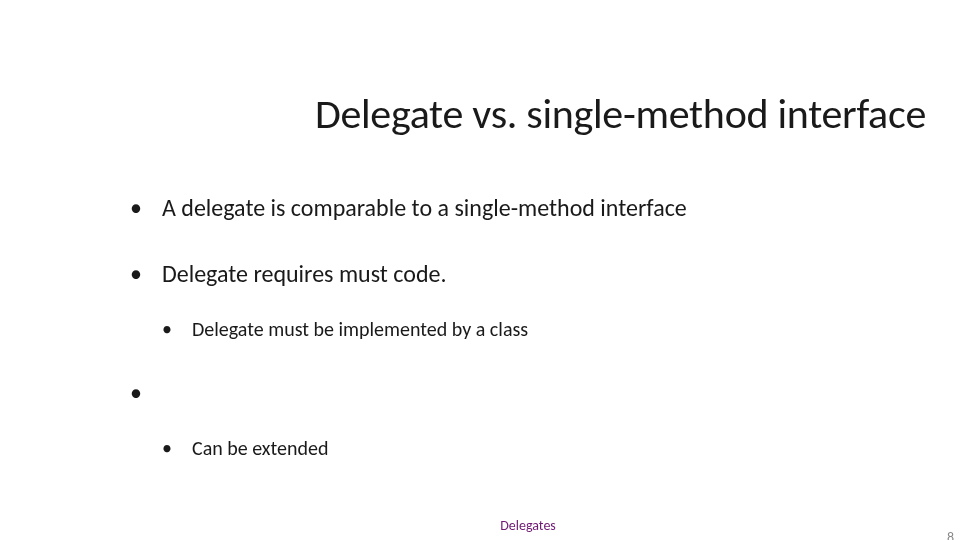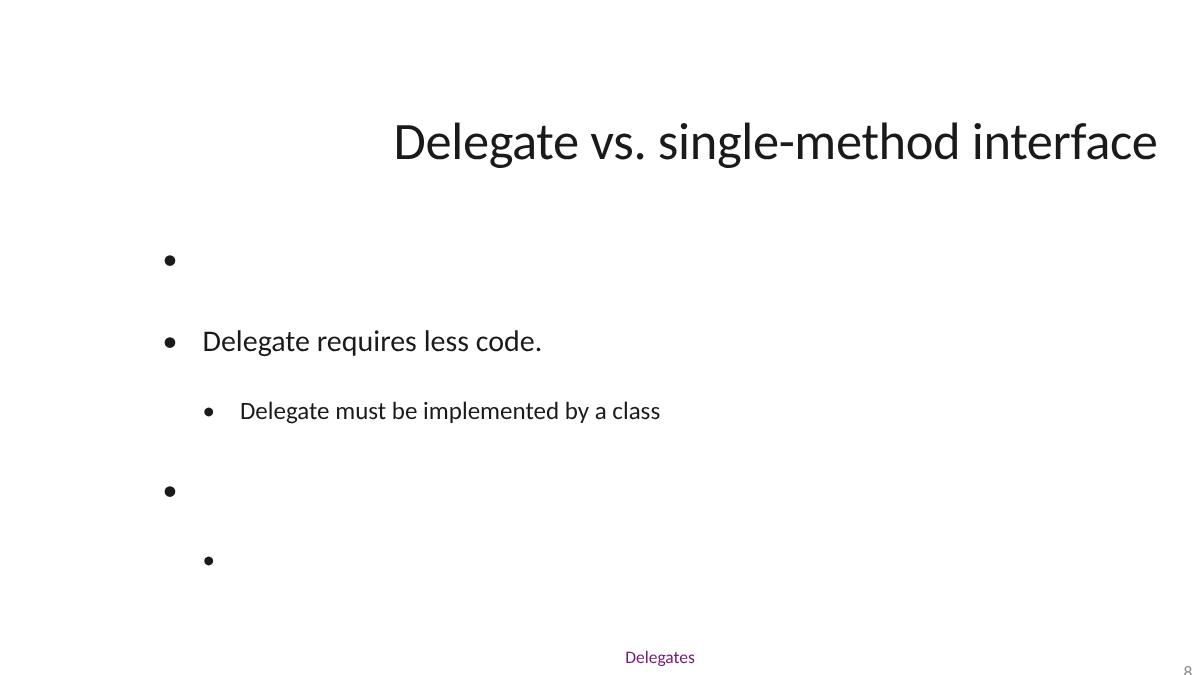--- a/index.html
+++ b/index.html
@@ -69,38 +69,40 @@
 </head>
 <body>
 
 <div class="slide">
   <h1 class="title">Delegate vs. single-method interface</h1>
 
   <div class="content">
 
     <div class="bullet-l1">
       <span class="dot">•</span>
+      <span>A delegate is comparable to a single-method interface</span>
     </div>
 
     <div class="bullet-l1">
       <span class="dot">•</span>
-      <span>Delegate requires less code.</span>
+      <span>Delegate requires must code.</span>
     </div>
 
     <div class="bullet-l2">
       <span class="dot">•</span>
       <span>Delegate must be implemented by a class</span>
     </div>
 
     <div class="bullet-l1">
       <span class="dot">•</span>
     </div>
 
     <div class="bullet-l2">
       <span class="dot">•</span>
+      <span>Can be extended</span>
     </div>
 
   </div>
 
   <div class="footer">
     <span>Delegates</span>
   </div>
 
   <div class="page-number">8</div>
 </div>

